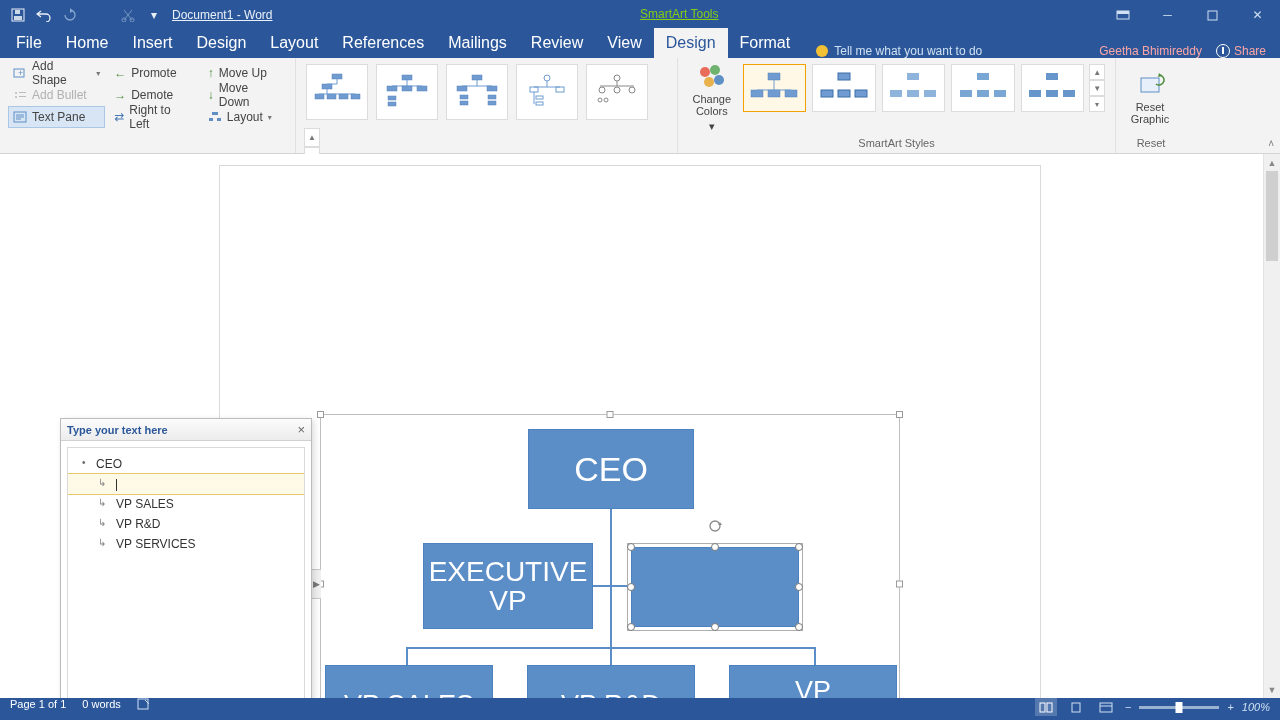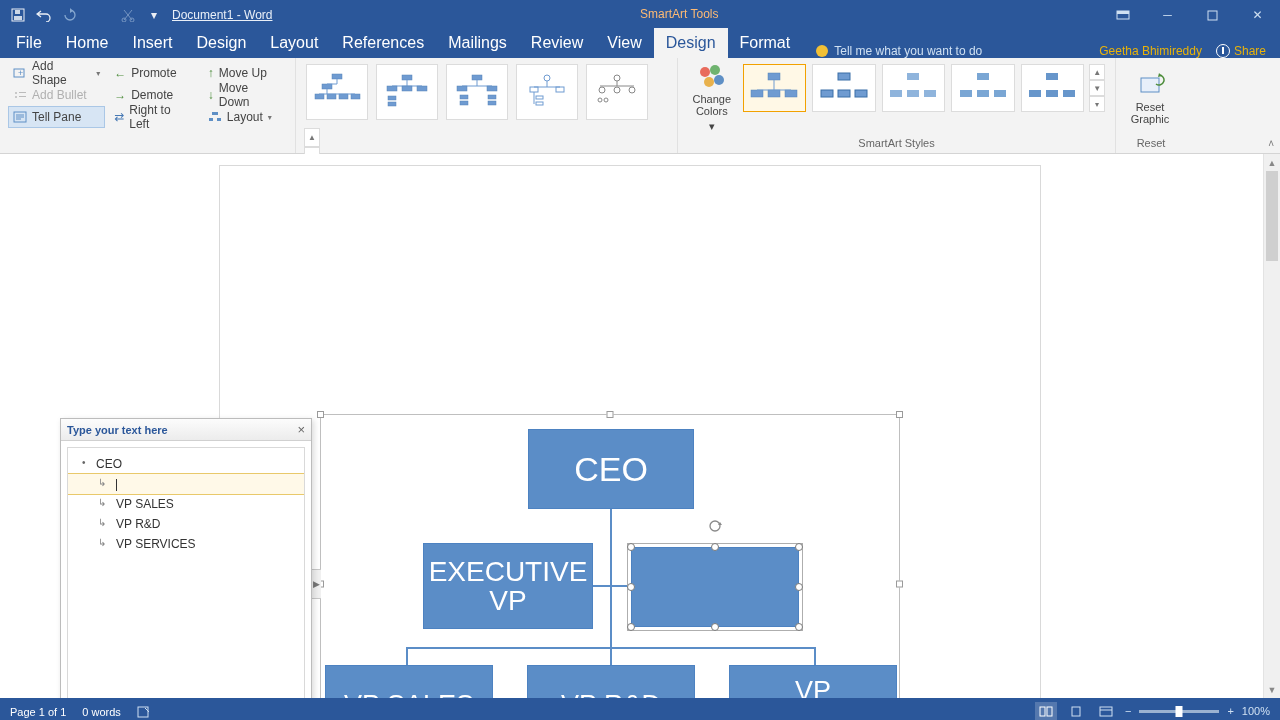--- a/index.html
+++ b/index.html
@@ -4,32 +4,32 @@
 <style>
   * { margin: 0; padding: 0; box-sizing: border-box; font-family: "Segoe UI", Arial, sans-serif; }
   body { width: 1280px; height: 720px; background: #fff; overflow: hidden; font-size: 12px; color: #333; }
 
   
   .titlebar { height: 30px; background: #2b579a; display: flex; align-items: center; color: #fff; }
   .titlebar .qat { display: flex; align-items: center; padding: 0 6px; gap: 2px; }
   .titlebar .qbtn { width: 24px; height: 24px; display: flex; align-items: center; justify-content: center; cursor: pointer; opacity: .9; }
   .titlebar .sep { width: 30px; }
   .titlebar .doc-title { flex: 1; font-size: 12px; color: #eaf0f8; text-decoration: underline; }
-  .titlebar .context { color: #fdba74; padding: 0 40px; font-size: 12px; position:absolute; left:600px; top:7px; }
+  .titlebar .context { color: #84cc16; padding: 0 40px; font-size: 12px; position:absolute; left:600px; top:7px;text-decoration:underline; }
   .titlebar .wincontrols { display: flex; align-items:center; margin-left:auto; }
   .titlebar .winbtn { width: 45px; height: 30px; display:flex; align-items:center; justify-content:center; color:#cfe0f2; cursor:pointer; }
 
   
   .tabbar { height: 28px; background: #2b579a; display:flex; align-items:flex-end; padding-left: 4px; color:#fff; }
   .tab { padding: 6px 12px 6px; font-size: 16px; cursor:pointer; color:#fff; }
   .tab.file { background: transparent; font-weight: 400; }
   .tab.active { background:#f3f3f3; color:#2b579a; }
   .tellme { flex:1; display:flex; align-items:center; gap:6px; padding-left: 14px; color:#cfe0f2; }
   .tellme .bulb { width:12px; height:12px; border-radius:50%; background:#f2c035; display:inline-block; }
-  .userarea { display:flex; align-items:flex-end; gap:14px; padding: 0 14px; color:#eab308; }
+  .userarea { display:flex; align-items:flex-end; gap:14px; padding: 0 14px; color:#fca5a5; }
   .shareBtn { display:flex; align-items:center; gap:4px; cursor:pointer; }
   .shareBtn .ic { width:14px;height:14px;border:1px solid #fff;border-radius:50%; position:relative;}
   .shareBtn .ic::after{content:"";position:absolute;left:5px;top:2px;width:2px;height:7px;background:#fff;}
 
   
   .ribbon { height: 96px; background:#f3f3f3; border-bottom:1px solid #d4d4d4; display:flex; position:relative;}
   .group { border-right:1px solid #e1e1e1; padding:4px 8px 0 8px; display:flex; flex-direction:column; }
   .group .body { flex:1; display:flex; align-items:flex-start; gap:4px;}
   .group .label { text-align:center; font-size:11px; color:#666; padding:2px 0 4px;}
   .rbtn { padding:2px 4px; display:flex; align-items:center; gap:5px; font-size:12px; color:#444; cursor:pointer; border:1px solid transparent; height:22px;}
@@ -73,28 +73,28 @@
   .tp-body{ flex:1; border:1px solid #d9d9d9; margin:6px; background:#fff; overflow:auto; padding:6px 0;}
   .li { padding:3px 6px 3px 28px; font-size:12px; color:#333; position:relative; cursor:text;}
   .li::before{ content:"•"; position:absolute; left:14px; color:#666; font-size:10px;}
   .li.d1 { padding-left:48px;}
   .li.d1::before{ left:30px; content:"↳"; font-size:10px; color:#888;}
   .li.editing{ background:#fff9e8; outline:1px solid #e9c96a;}
   .li.editing .caret{ display:inline-block; width:1px; height:12px; background:#333; vertical-align:middle; animation:blink 1s steps(1) infinite;}
   @keyframes blink{50%{opacity:0;}}
 
   
-  .statusbar{ position:absolute; left:0; right:0; bottom:0; height:22px; background:#2b579a; color:#fff; display:flex; align-items:flex-end; font-size:11px; padding:0 10px;}
+  .statusbar{ position:absolute; left:0; right:0; bottom:0; height:22px; background:#2b579a; color:#fff; display:flex; align-items:flex-start; font-size:11px; padding:0 10px;}
   .statusbar .left{ display:flex; gap:16px;}
   .statusbar .right{ margin-left:auto; display:flex; align-items:center; gap:8px; color:#cfe0f2;}
   .viewbtn{ width:22px;height:18px;display:flex;align-items:center;justify-content:center;cursor:pointer;}
   .viewbtn.active{ background:rgba(255,255,255,.2);}
   .slider{ width:80px;height:3px;background:#9ab2d1;position:relative;}
   .slider .th{position:absolute;left:50%;top:-4px;width:7px;height:11px;background:#fff;transform:translateX(-50%);}
-  .zm{ font-size:11px;}
+  .zm{ font-size:11px;font-style:italic;}
 
   
   .vscroll{position:absolute;right:0;top:0;bottom:0;width:17px;background:#f0f0f0;border-left:1px solid #e3e3e3;}
   .vscroll .arr{height:17px;display:flex;align-items:center;justify-content:center;color:#888;font-size:9px;cursor:pointer;}
   .vscroll .track{position:absolute;top:17px;bottom:17px;left:0;right:0;}
   .vscroll .thumb2{position:absolute;left:2px;right:2px;top:0;height:90px;background:#cfcfcf;}
   .vscroll .arr.bottom{position:absolute;bottom:0;left:0;right:0;}
 
   .mini-rect{fill:#6f9bd1;stroke:#5682b9;stroke-width:.5;}
   .mini-line{stroke:#6f9bd1;stroke-width:1;}
@@ -197,21 +197,21 @@
             </svg>
             <span>Add Bullet</span>
           </div>
         <div class="rbtn" style="background:#d7e5f4;border-color:#aac7e6">
             <svg width="14" height="12">
               <rect x="1" y="1" width="12" height="10" fill="none" stroke="#5e8fc5"></rect>
               <line x1="3" y1="4" x2="11" y2="4" stroke="#5e8fc5"></line>
               <line x1="3" y1="6" x2="11" y2="6" stroke="#5e8fc5"></line>
               <line x1="3" y1="8" x2="8" y2="8" stroke="#5e8fc5"></line>
             </svg>
-            <span>Tell Pane</span>
+            <span>Text Pane</span>
           </div>
       </div>
       <div class="col">
         <div class="rbtn">
             <span style="color:#4c8c3a">←</span>
             <span>Promote</span>
           </div>
         <div class="rbtn">
             <span style="color:#4c8c3a">→</span>
             <span>Demote</span>

